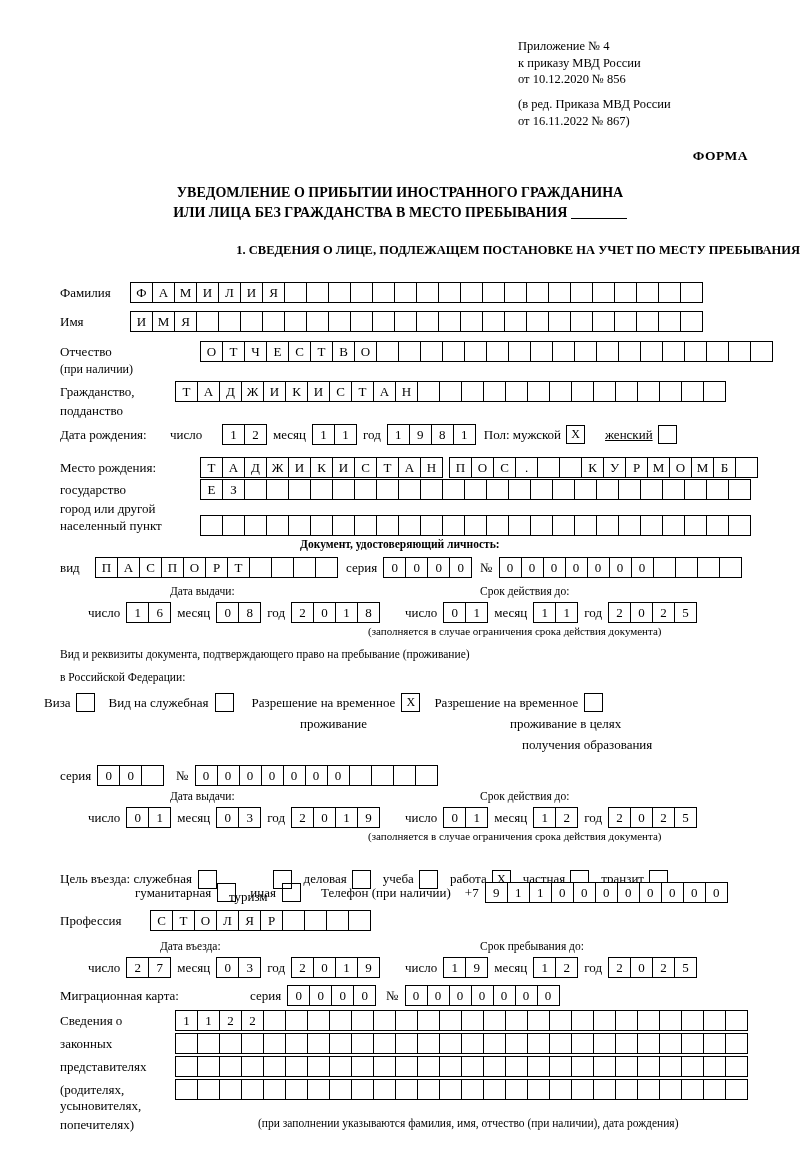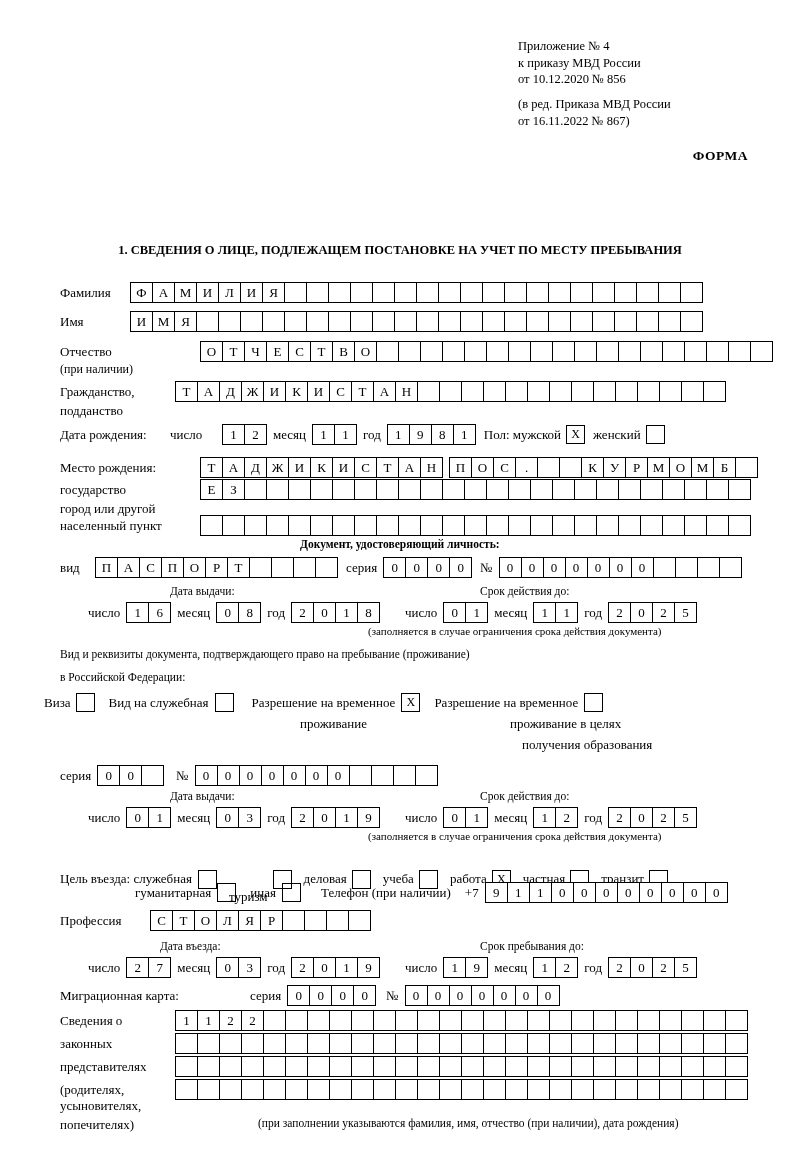--- a/index.html
+++ b/index.html
@@ -53,21 +53,21 @@
     border-bottom:1px solid #000;
     width:56px;
     height:14px;
     vertical-align:-2px;
   }
   .sect{
     position:absolute;
     top:243px;
     left:0;
     width:800px;
-    text-align:center;
+    text-align:right;
     font-weight:bold;
     font-size:12.5px;
   }
   
   .row{position:absolute;display:flex;align-items:center;}
   .lbl{font-size:13px;white-space:nowrap;}
   .lbl.sm{font-size:12px;}
   .b{
     box-sizing:border-box;
     border:1px solid #000;
@@ -109,20 +109,24 @@
     <div class="l">Приложение № 4</div>
     <div class="l">к приказу МВД России</div>
     <div class="l">от 10.12.2020 № 856</div>
     <div class="gap"></div>
     <div class="l">(в ред. Приказа МВД России</div>
     <div class="l">от 16.11.2022 № 867)</div>
   </div>
 
   <div class="forma">ФОРМА</div>
 
+  <div class="title">
+    <div>УВЕДОМЛЕНИЕ О ПРИБЫТИИ ИНОСТРАННОГО ГРАЖДАНИНА</div>
+    <div><span>ИЛИ ЛИЦА БЕЗ ГРАЖДАНСТВА В МЕСТО ПРЕБЫВАНИЯ</span> <span class="u"></span></div>
+  </div>
 
   <div class="sect">1. СВЕДЕНИЯ О ЛИЦЕ, ПОДЛЕЖАЩЕМ ПОСТАНОВКЕ НА УЧЕТ ПО МЕСТУ ПРЕБЫВАНИЯ</div>
 
   <div class="row" style="top:282px;left:60px;">
     <span class="lbl" style="width:70px;">Фамилия</span>
     <span class="boxes">
         <span class="b">Ф</span>
         <span class="b">А</span>
         <span class="b">М</span>
         <span class="b">И</span>
@@ -266,21 +270,21 @@
       </span>
     <span class="lbl" style="margin-left:6px;">год</span>
     <span class="grp">
         <span class="b">1</span>
         <span class="b">9</span>
         <span class="b">8</span>
         <span class="b">1</span>
       </span>
     <span class="lbl" style="margin-left:8px;">Пол: мужской</span>
     <span class="sb" style="margin-left:5px;">X</span>
-    <span class="lbl" style="margin-left:8px;">женский</span>
+    <span class="lbl" style="margin-left:20px;text-decoration:underline;">женский</span>
     <span class="sb" style="margin-left:5px;"></span>
   </div>
 
   <div class="row" style="top:457px;left:60px;">
     <span class="lbl" style="width:140px;">Место рождения:</span>
     <span class="boxes">
         <span class="b">Т</span>
         <span class="b">А</span>
         <span class="b">Д</span>
         <span class="b">Ж</span>

